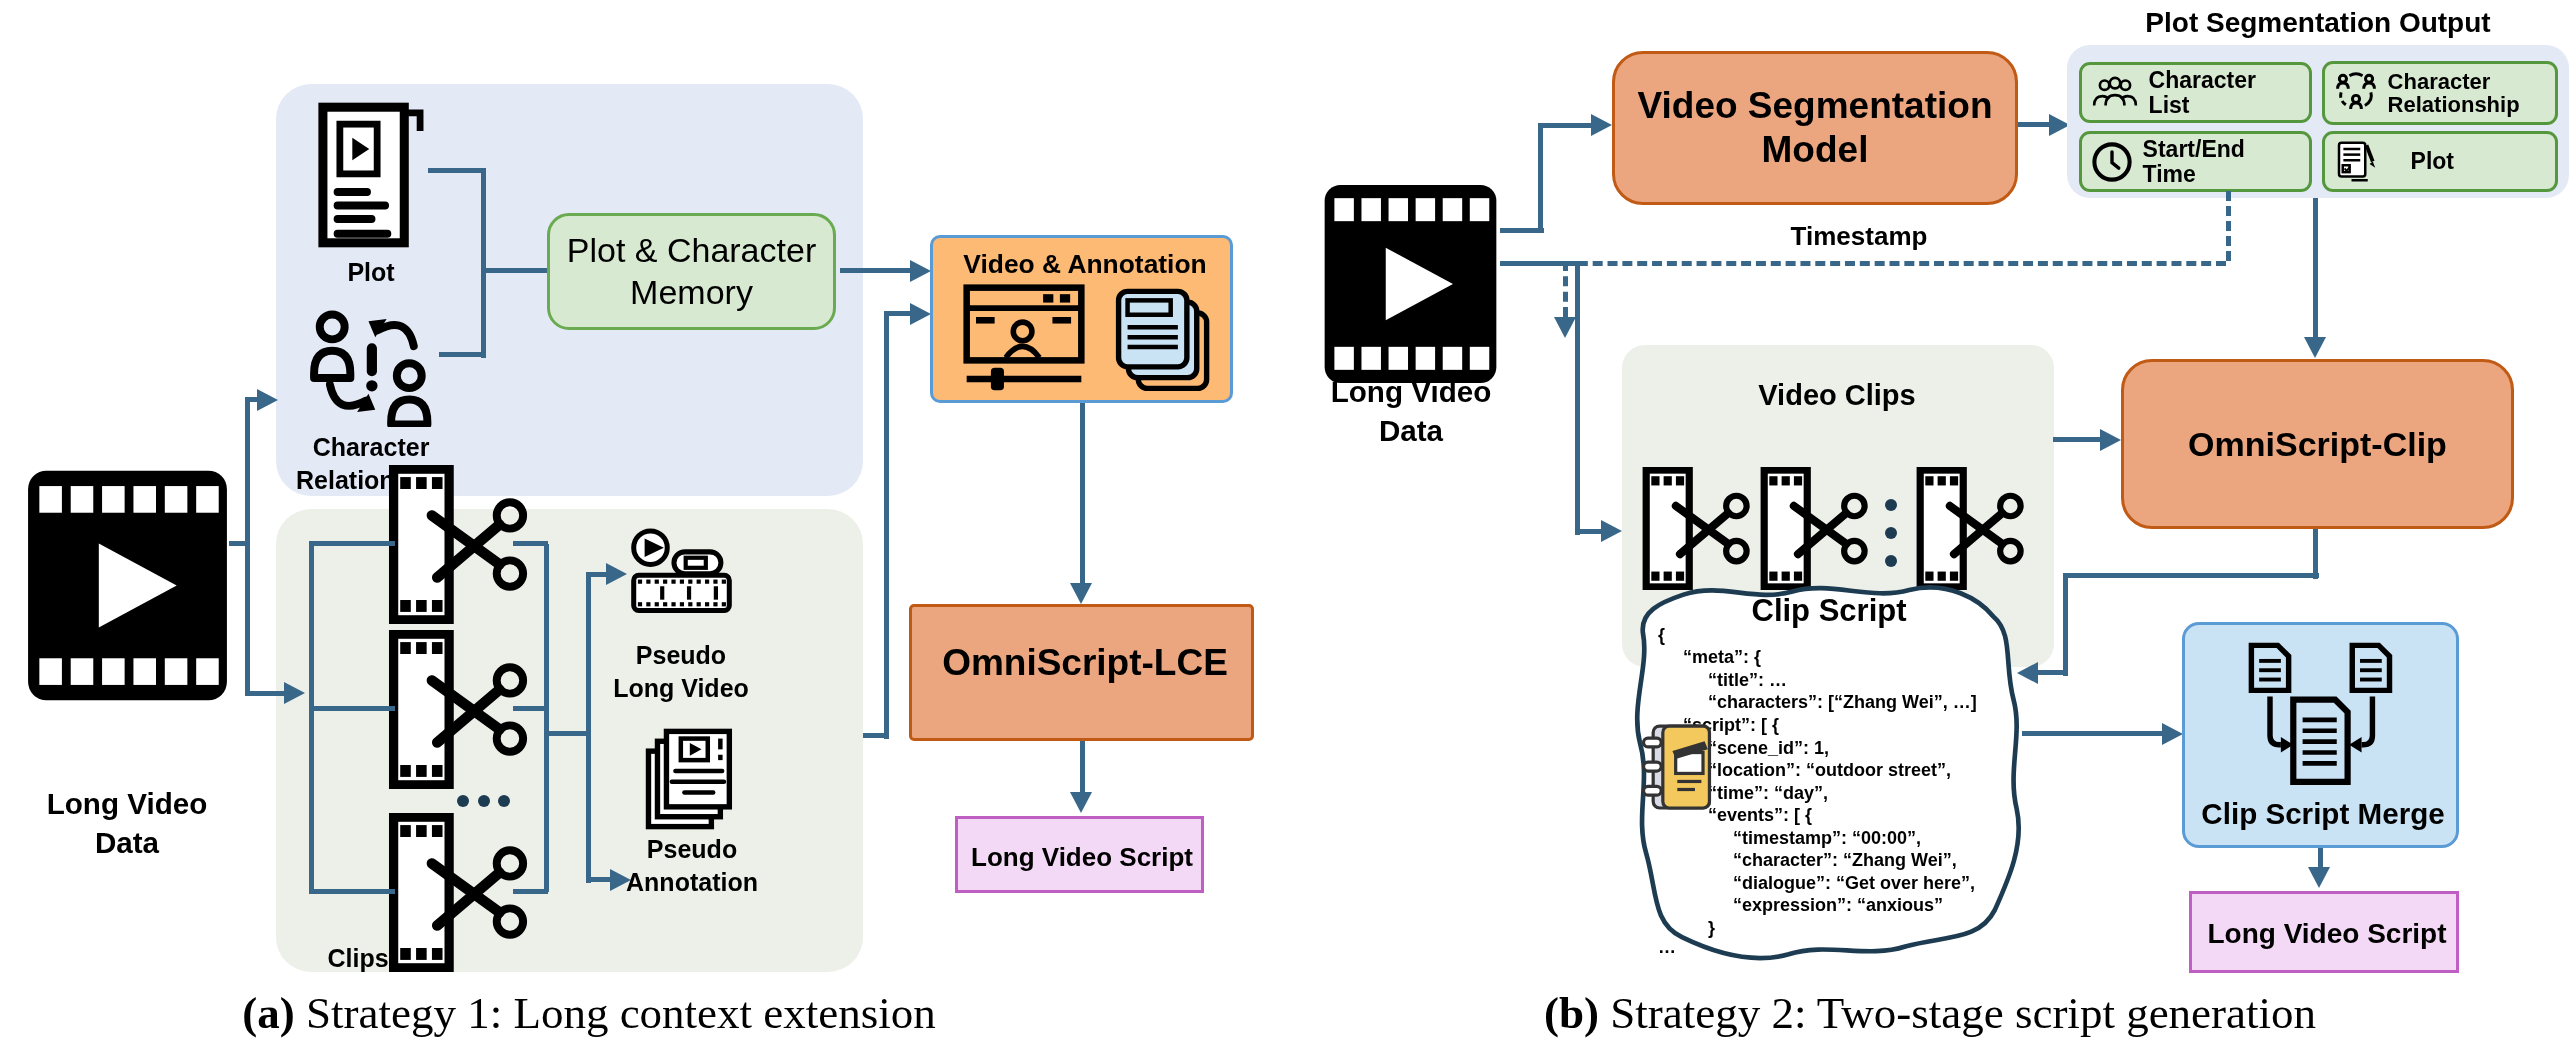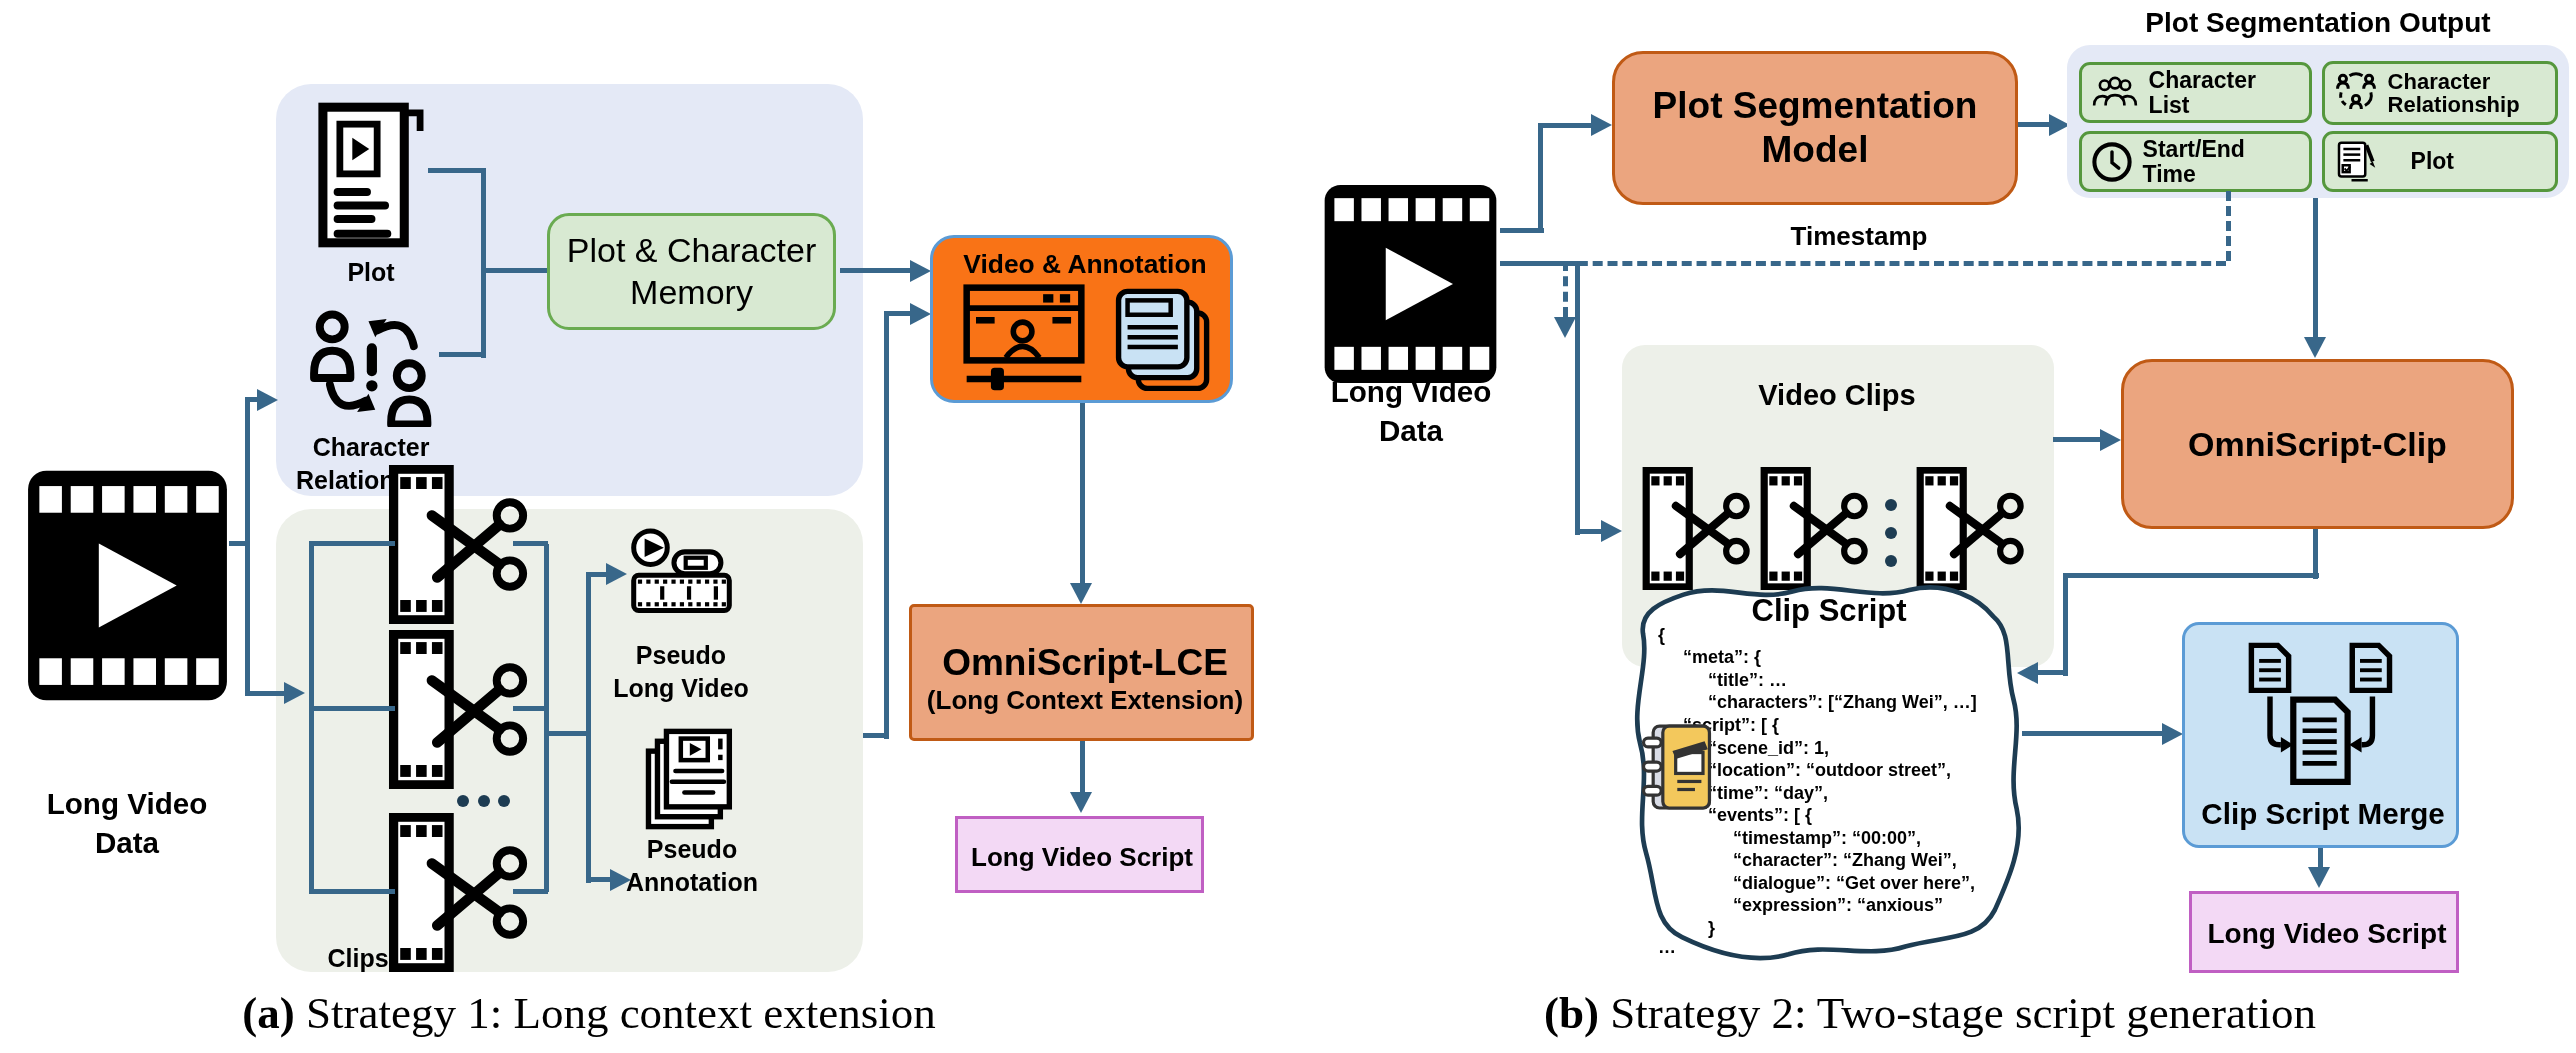--- a/index.html
+++ b/index.html
@@ -240,21 +240,21 @@
   <div class="lbl pre" style="left:692px;top:866px;font-size:25px;">Pseudo
 Annotation</div>
 
   <div class="hline" style="left:840px;top:268px;width:70px;"></div>
   <div class="arr-r" style="left:910px;top:260px;"></div>
   <div class="hline" style="left:863px;top:733px;width:26.4px;"></div>
   <div class="vline" style="left:884px;top:311px;height:428px;"></div>
   <div class="hline" style="left:884px;top:311px;width:26px;"></div>
   <div class="arr-r" style="left:910px;top:303px;"></div>
 
-  <div class="box" style="left:930px;top:235px;width:303px;height:168px;background:#f97316;border:3.1px solid #5b9bd5;border-radius:24px;">
+  <div class="box" style="left:930px;top:235px;width:303px;height:168px;background:#fdba74;border:3.1px solid #5b9bd5;border-radius:10px;">
     <div class="lbl" style="left:152px;top:26px;font-size:26.4px;">Video &amp; Annotation</div>
     <div class="abs" style="left:23px;top:45px;">
       <svg viewBox="0 0 135 118" width="136" height="110" fill="none" stroke="#000">
         <rect x="6" y="5" width="123" height="78" stroke-width="7" fill="none"></rect>
         <line x1="6" y1="27" x2="129" y2="27" stroke-width="6"></line>
         <rect x="88" y="12" width="11" height="9" fill="#000" stroke="none"></rect>
         <rect x="106" y="12" width="11" height="9" fill="#000" stroke="none"></rect>
         <line x1="16" y1="40" x2="36" y2="40" stroke-width="7"></line>
         <line x1="98" y1="40" x2="118" y2="40" stroke-width="7"></line>
         <circle cx="66" cy="52" r="10" stroke-width="6"></circle>
@@ -275,21 +275,20 @@
             <line x1="16" y1="68" x2="72" y2="68"></line>
           </g>
       </svg>
     </div>
   </div>
 
   <div class="vline" style="left:1080px;top:403px;height:180px;"></div>
   <div class="arr-d" style="left:1070px;top:583px;"></div>
   <div class="box" style="left:909px;top:604px;width:345px;height:137px;background:#eba57f;border:3.9px solid #c05a15;border-radius:5px;">
     <div class="lbl" style="left:173px;top:56px;font-size:37px;">OmniScript-LCE</div>
-    <div class="lbl" style="left:173px;top:93px;font-size:26px;">(Long Context Extension)</div>
   </div>
   <div class="vline" style="left:1080px;top:741px;height:51px;"></div>
   <div class="arr-d" style="left:1070px;top:792px;"></div>
   <div class="box" style="left:955px;top:816px;width:249px;height:77px;background:#f3d9f5;border:3.1px solid #c05fc3;">
     <div class="lbl" style="left:124px;top:38px;font-size:26px;">Long Video Script</div>
   </div>
 
   <div class="abs" style="left:1322px;top:180px;width:177px;height:208px;">
     <svg viewBox="0 0 100 115" width="177" height="208">
       <rect x="1.5" y="1.5" width="97" height="112" rx="9" fill="#000"></rect>
@@ -316,21 +315,21 @@
   <div class="hline" style="left:1500px;top:228px;width:44px;"></div>
   <div class="vline" style="left:1538px;top:123px;height:110px;"></div>
   <div class="hline" style="left:1538px;top:123px;width:53px;"></div>
   <div class="arr-r" style="left:1591px;top:114px;"></div>
   <div class="hline" style="left:1500px;top:261px;width:81px;"></div>
   <div class="vline" style="left:1575px;top:261px;height:274px;"></div>
   <div class="hline" style="left:1575px;top:529px;width:28px;"></div>
   <div class="arr-r" style="left:1601px;top:520px;"></div>
 
   <div class="box" style="left:1612px;top:51px;width:406px;height:154px;background:#eba57f;border:3.9px solid #c05a15;border-radius:31px;display:flex;align-items:center;justify-content:center;">
-    <div style="font-size:37px;font-weight:bold;color:#000;text-align:center;line-height:1.2;width:373px;">Plot Segmentation Model</div>
+    <div style="font-size:37px;font-weight:bold;color:#000;text-align:center;line-height:1.2;width:373px;">Video Segmentation Model</div>
   </div>
   <div class="hline" style="left:2018px;top:122px;width:31px;"></div>
   <div class="arr-r" style="left:2049px;top:114px;"></div>
 
   <div class="lbl" style="left:2318px;top:23px;font-size:28px;">Plot Segmentation Output</div>
   <div class="panel" style="left:2067px;top:45px;width:502px;height:153px;background:#e4e9f6;border-radius:23px;"></div>
 
   <div class="chip" style="left:2079px;top:62px;width:233px;height:61px;">
     <span>
       <svg viewBox="0 0 92 62" width="48" height="33" fill="none" stroke="#000" stroke-width="5">

